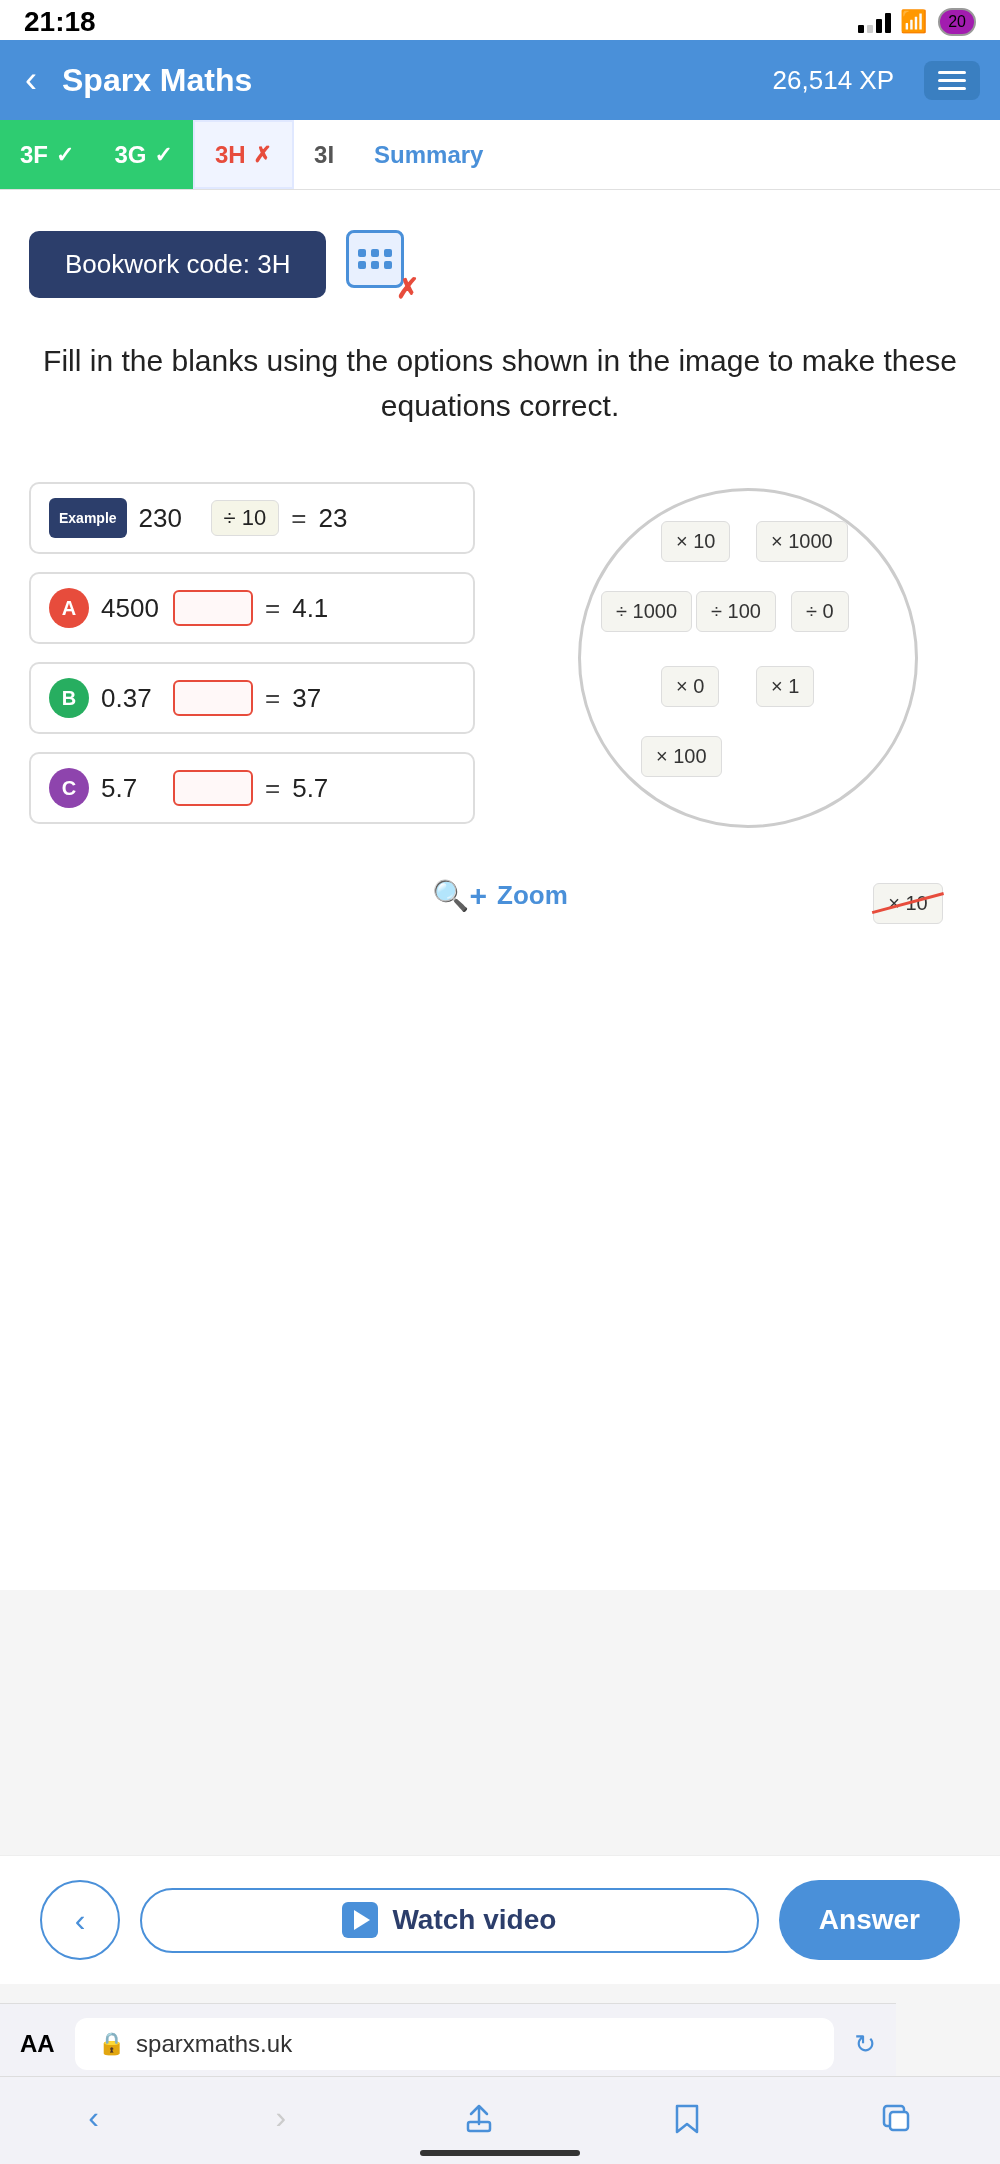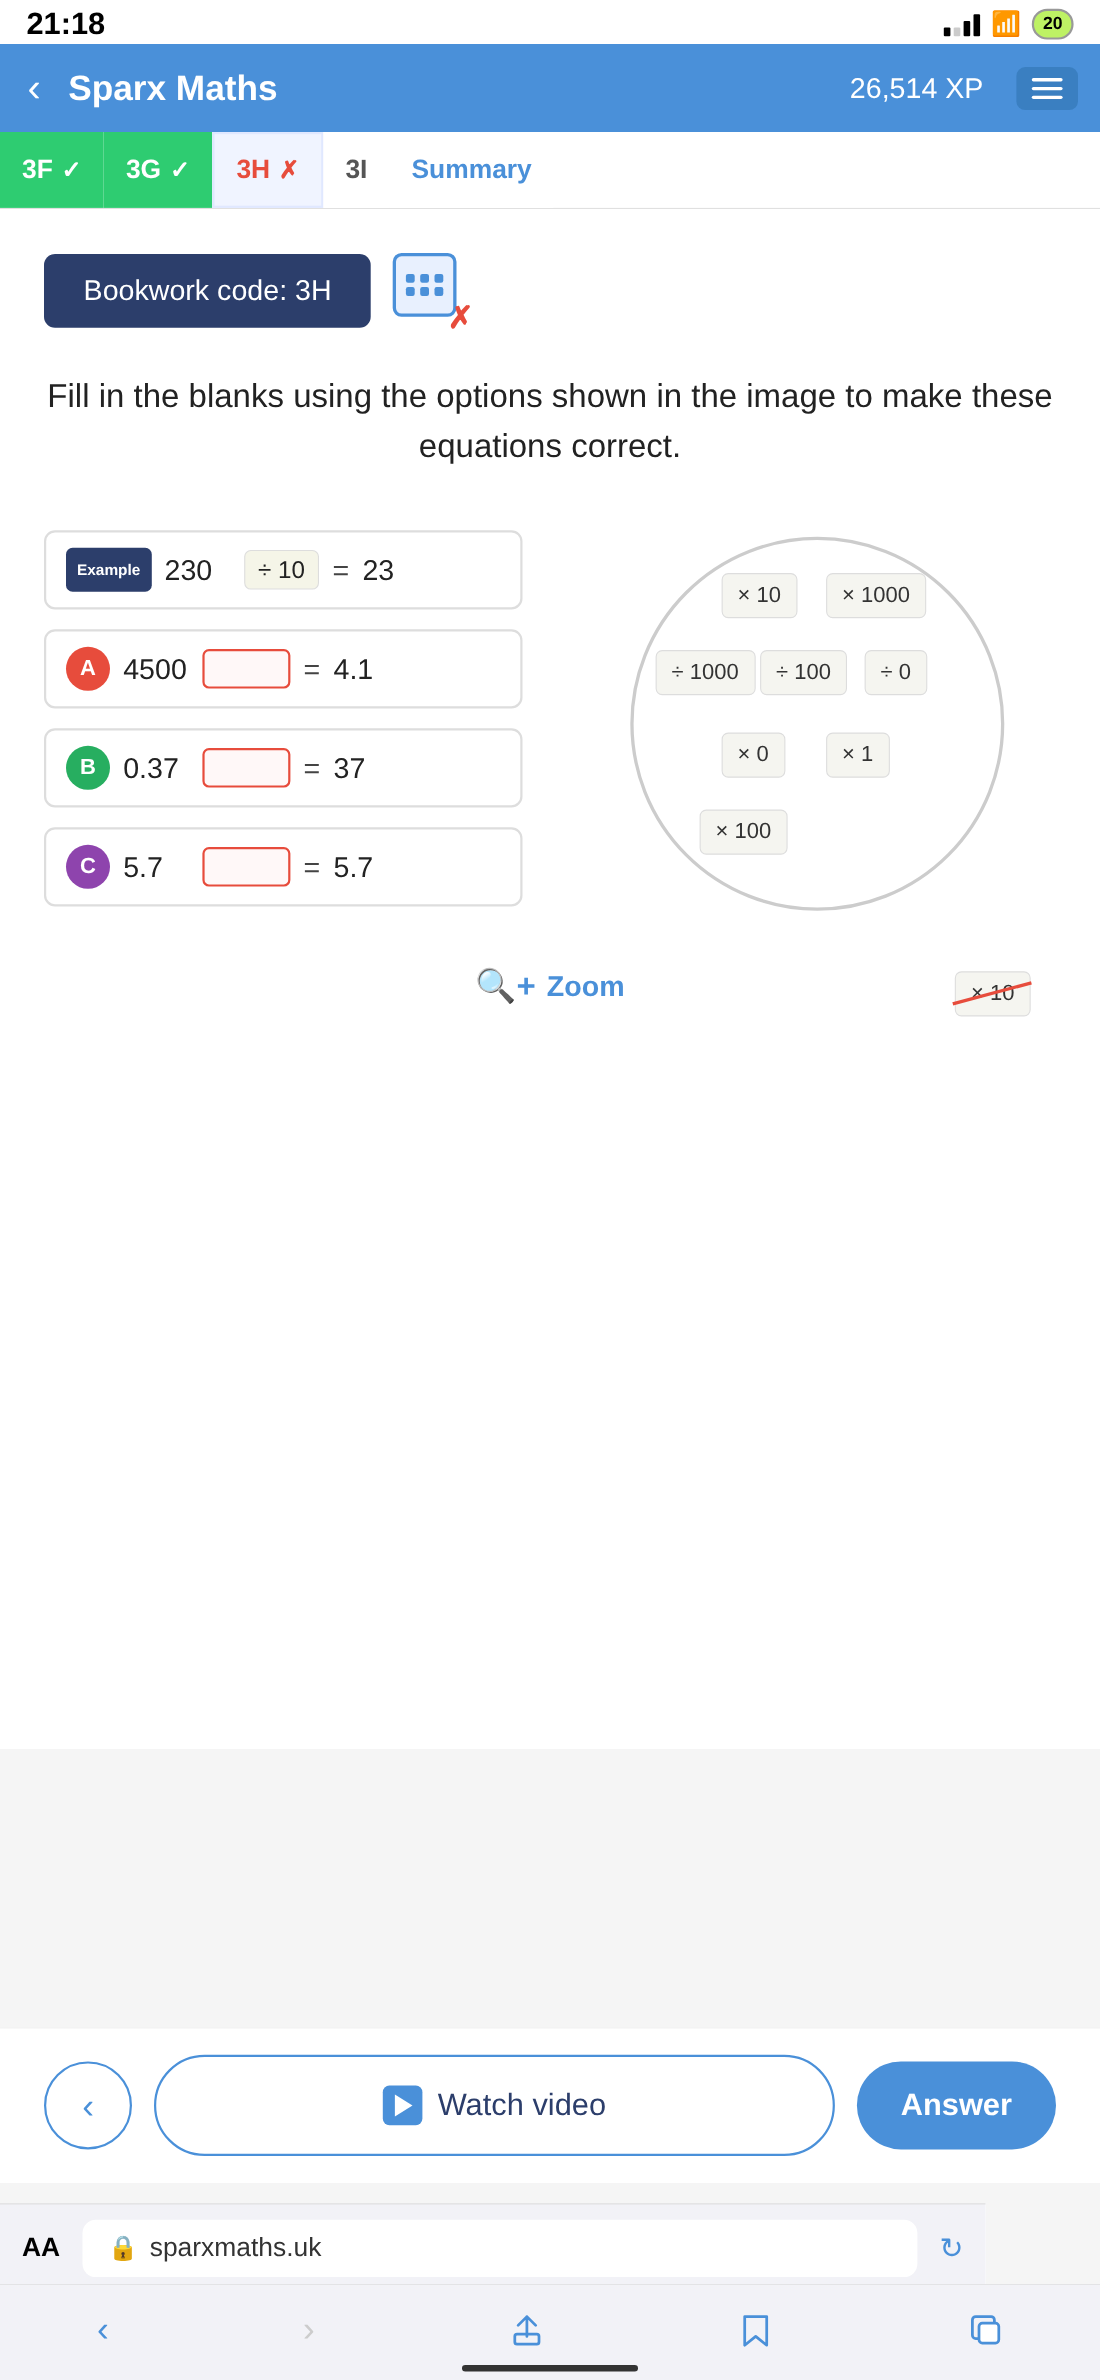--- a/index.html
+++ b/index.html
@@ -40,24 +40,24 @@
     .signal-bar {
       width: 6px;
       background: #000;
       border-radius: 1px;
     }
     .wifi-icon {
       font-size: 22px;
       color: #000;
     }
     .battery-badge {
-      background: #bef264;
+      background: #a21caf;
       color: #000;
       font-size: 16px;
-      font-weight: 700;
+      font-weight: 400;
       padding: 3px 8px;
       border-radius: 14px;
       border: 2px solid #999;
     }
 
     
     .nav-header {
       background: #4a90d9;
       display: flex;
       align-items: center;
@@ -137,21 +137,21 @@
     .tab-item.blue-text {
       background: white;
       color: #4a90d9;
     }
     .tab-check { color: white; font-size: 22px; }
     .tab-x { color: #e74c3c; font-size: 22px; }
 
     
     .main-content {
       background: white;
-      padding: 30px 40px;
+      padding: 30px 29px;
       min-height: 1400px;
     }
 
     
     .bookwork-row {
       display: flex;
       align-items: center;
       gap: 20px;
       margin-bottom: 40px;
       margin-top: 10px;
@@ -370,30 +370,30 @@
       display: flex;
       align-items: center;
       justify-content: center;
       font-size: 32px;
       color: #4a90d9;
       cursor: pointer;
       flex-shrink: 0;
     }
     .watch-video-btn {
       flex: 1;
-      height: 92px;
+      height: 65px;
       border-radius: 50px;
       border: 2px solid #4a90d9;
       background: white;
       display: flex;
       align-items: center;
       justify-content: center;
       gap: 14px;
       font-size: 28px;
-      font-weight: 400;
+      font-weight: 700;
       color: #2c3e6b;
       cursor: pointer;
     }
     .video-icon {
       width: 36px;
       height: 36px;
       background: #4a90d9;
       border-radius: 6px;
       display: flex;
       align-items: center;

